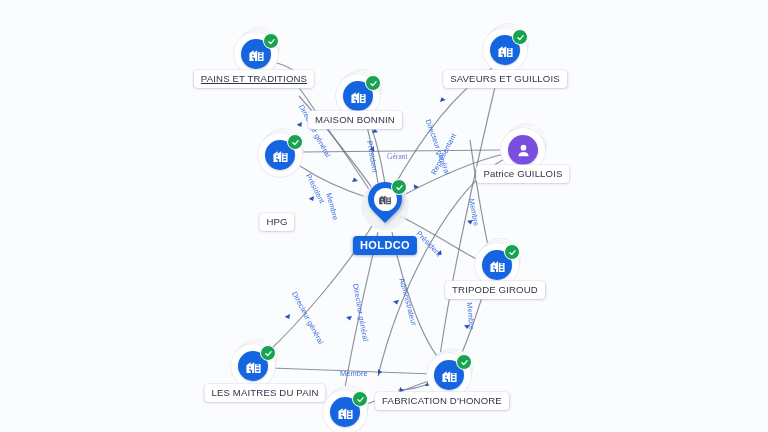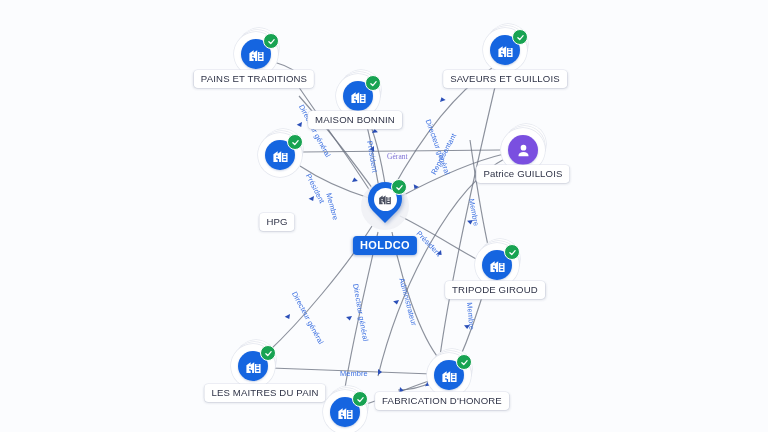--- a/index.html
+++ b/index.html
@@ -272,21 +272,21 @@
             <svg width="17" height="17" viewBox="0 0 24 24">
               <path fill="#ffffff" d="M2 21V10.2l6-4.2v3.4l5-3.4V21h-3v-4H8v4H2zm4-3h2v-2H6v2zm0-4h2v-2H6v2zm8 7V8.6l8 0V21h-8zm2-2h4v-2h-4v2zm0-4h4v-2h-4v2zm0-4h4v-2h-4v2z"></path>
             </svg>
           </div>
           <div class="check-badge">
             <svg width="9" height="9" viewBox="0 0 24 24">
               <path fill="none" stroke="#ffffff" stroke-width="3.4" stroke-linecap="round" stroke-linejoin="round" d="M5 12.5 10 17.5 19 7"></path>
             </svg>
           </div>
         </div>
-        <div class="node-label" style="left: -2px; top: 16px;">PAINS ET TRADITIONS</div>
+        <div class="node-label" style="left: -2px; top: 16px; text-decoration: underline;">PAINS ET TRADITIONS</div>
       </div>
       <div class="node" style="left: 358px; top: 96px;">
         <div class="node-stack">
           <div class="stack-sheet sheet-a"></div>
           <div class="stack-sheet sheet-b"></div>
           <div class="stack-sheet sheet-c"></div>
           <div class="node-disc">
             <svg width="17" height="17" viewBox="0 0 24 24">
               <path fill="#ffffff" d="M2 21V10.2l6-4.2v3.4l5-3.4V21h-3v-4H8v4H2zm4-3h2v-2H6v2zm0-4h2v-2H6v2zm8 7V8.6l8 0V21h-8zm2-2h4v-2h-4v2zm0-4h4v-2h-4v2zm0-4h4v-2h-4v2z"></path>
             </svg>

